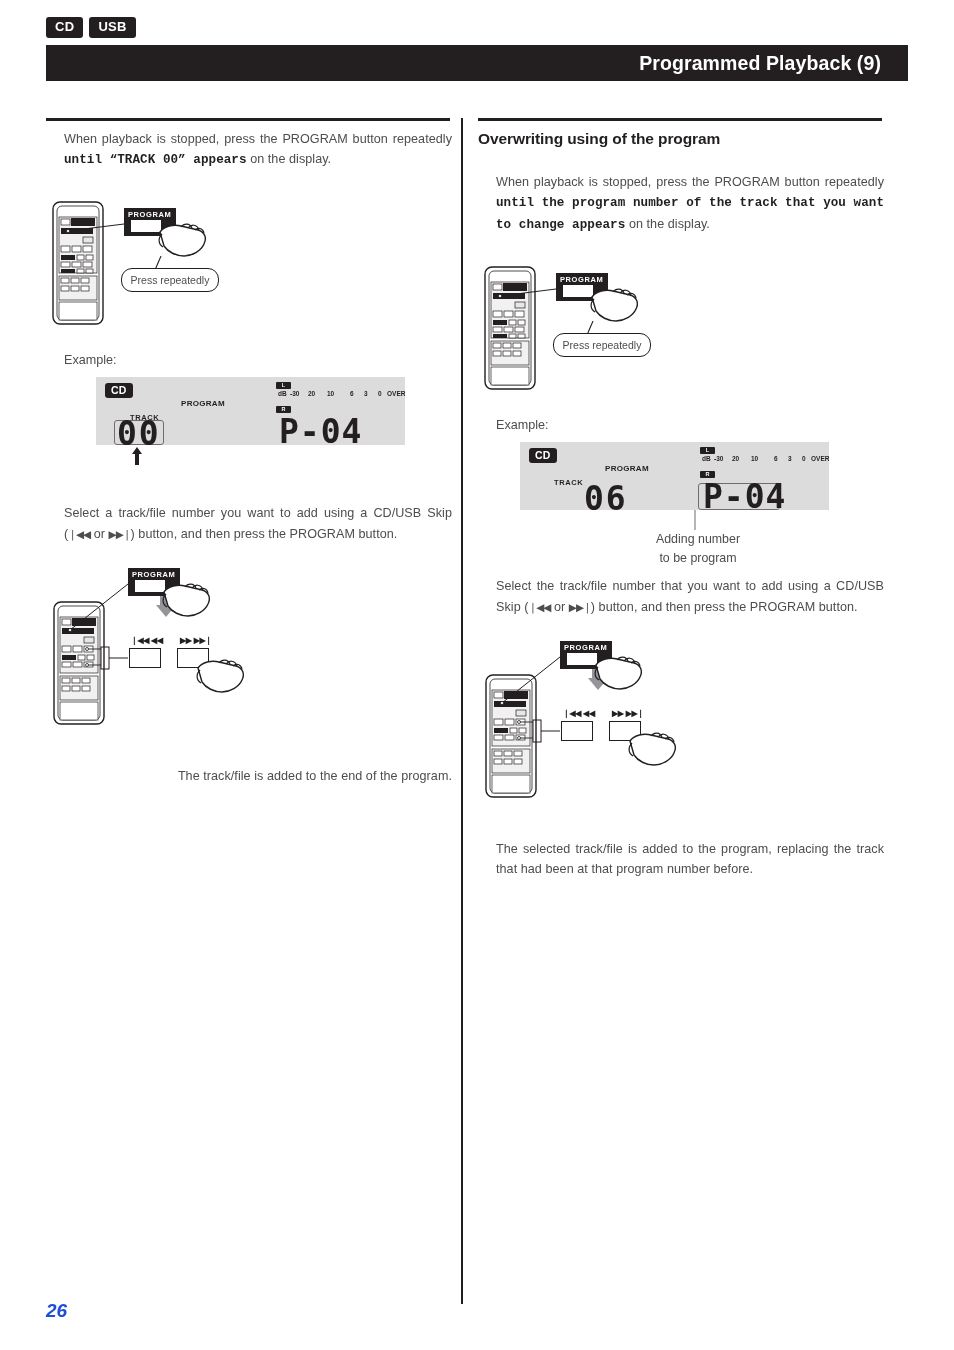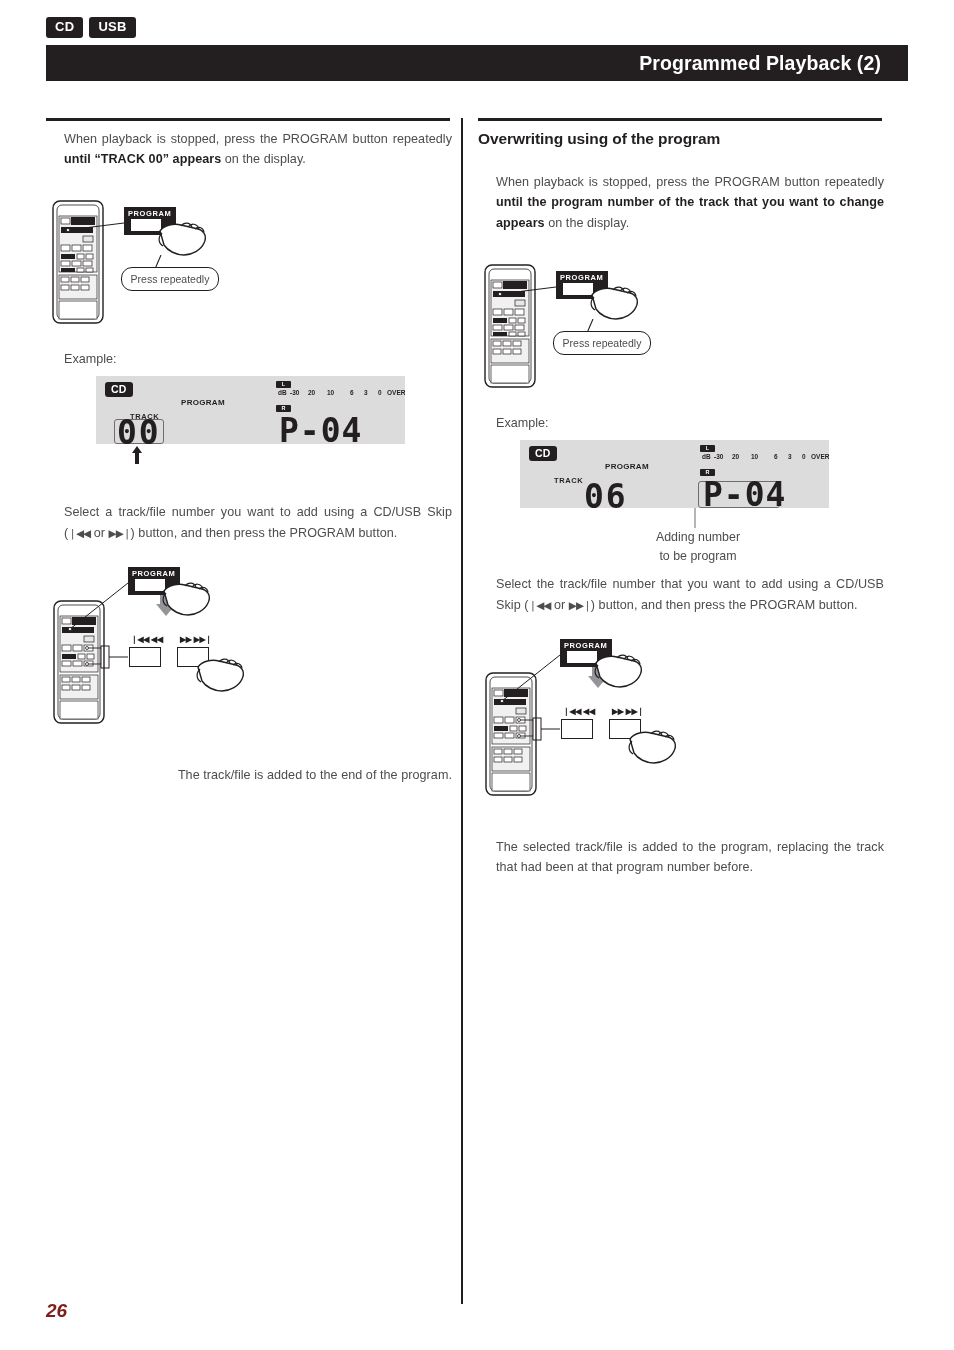--- a/index.html
+++ b/index.html
@@ -90,21 +90,21 @@
 
   .para {
     margin: 0 0 0 18px;
     width: 388px;
     font-size: 12.6px;
     line-height: 1.62;
     color: #4d4d4f;
     letter-spacing: .05px;
   }
   .para.just { text-align: justify; }
-  .para b { color: #231f20; font-weight: bold; }
+  .para b { color: #231f20; font-weight: bold; font-family: Liberation Mono, monospace; }
   .para .sym { font-size: 10.5px; letter-spacing: -1px; }
 
   .example {
     margin: 0 0 0 18px;
     font-size: 12.6px;
     color: #4d4d4f;
   }
 
   
   .fig { position: relative; }
@@ -187,33 +187,33 @@
     text-align: center;
   }
 
   .footer-page {
     position: absolute;
     left: 46px;
     top: 1300px;
     font-size: 19px;
     font-weight: bold;
     font-style: italic;
-    color: #7f1d1d;
+    color: #1d4ed8;
   }
 </style>
 </head>
 <body>
 
 <div class="tagbar">
   <span class="tag">CD</span>
   <span class="tag">USB</span>
 </div>
 
 <div class="titlebar">
-  <div class="title">Programmed Playback (2)</div>
+  <div class="title">Programmed Playback (9)</div>
 </div>
 
 <div class="divider"></div>
 
 <div class="col col-left">
 
   <div class="sec-rule"></div>
 
   <p class="para just" style="margin-bottom:28px;">
     <span>When playback is stopped, press the PROGRAM button repeatedly </span><b>until “TRACK 00” appears</b><span> on the display.</span>

